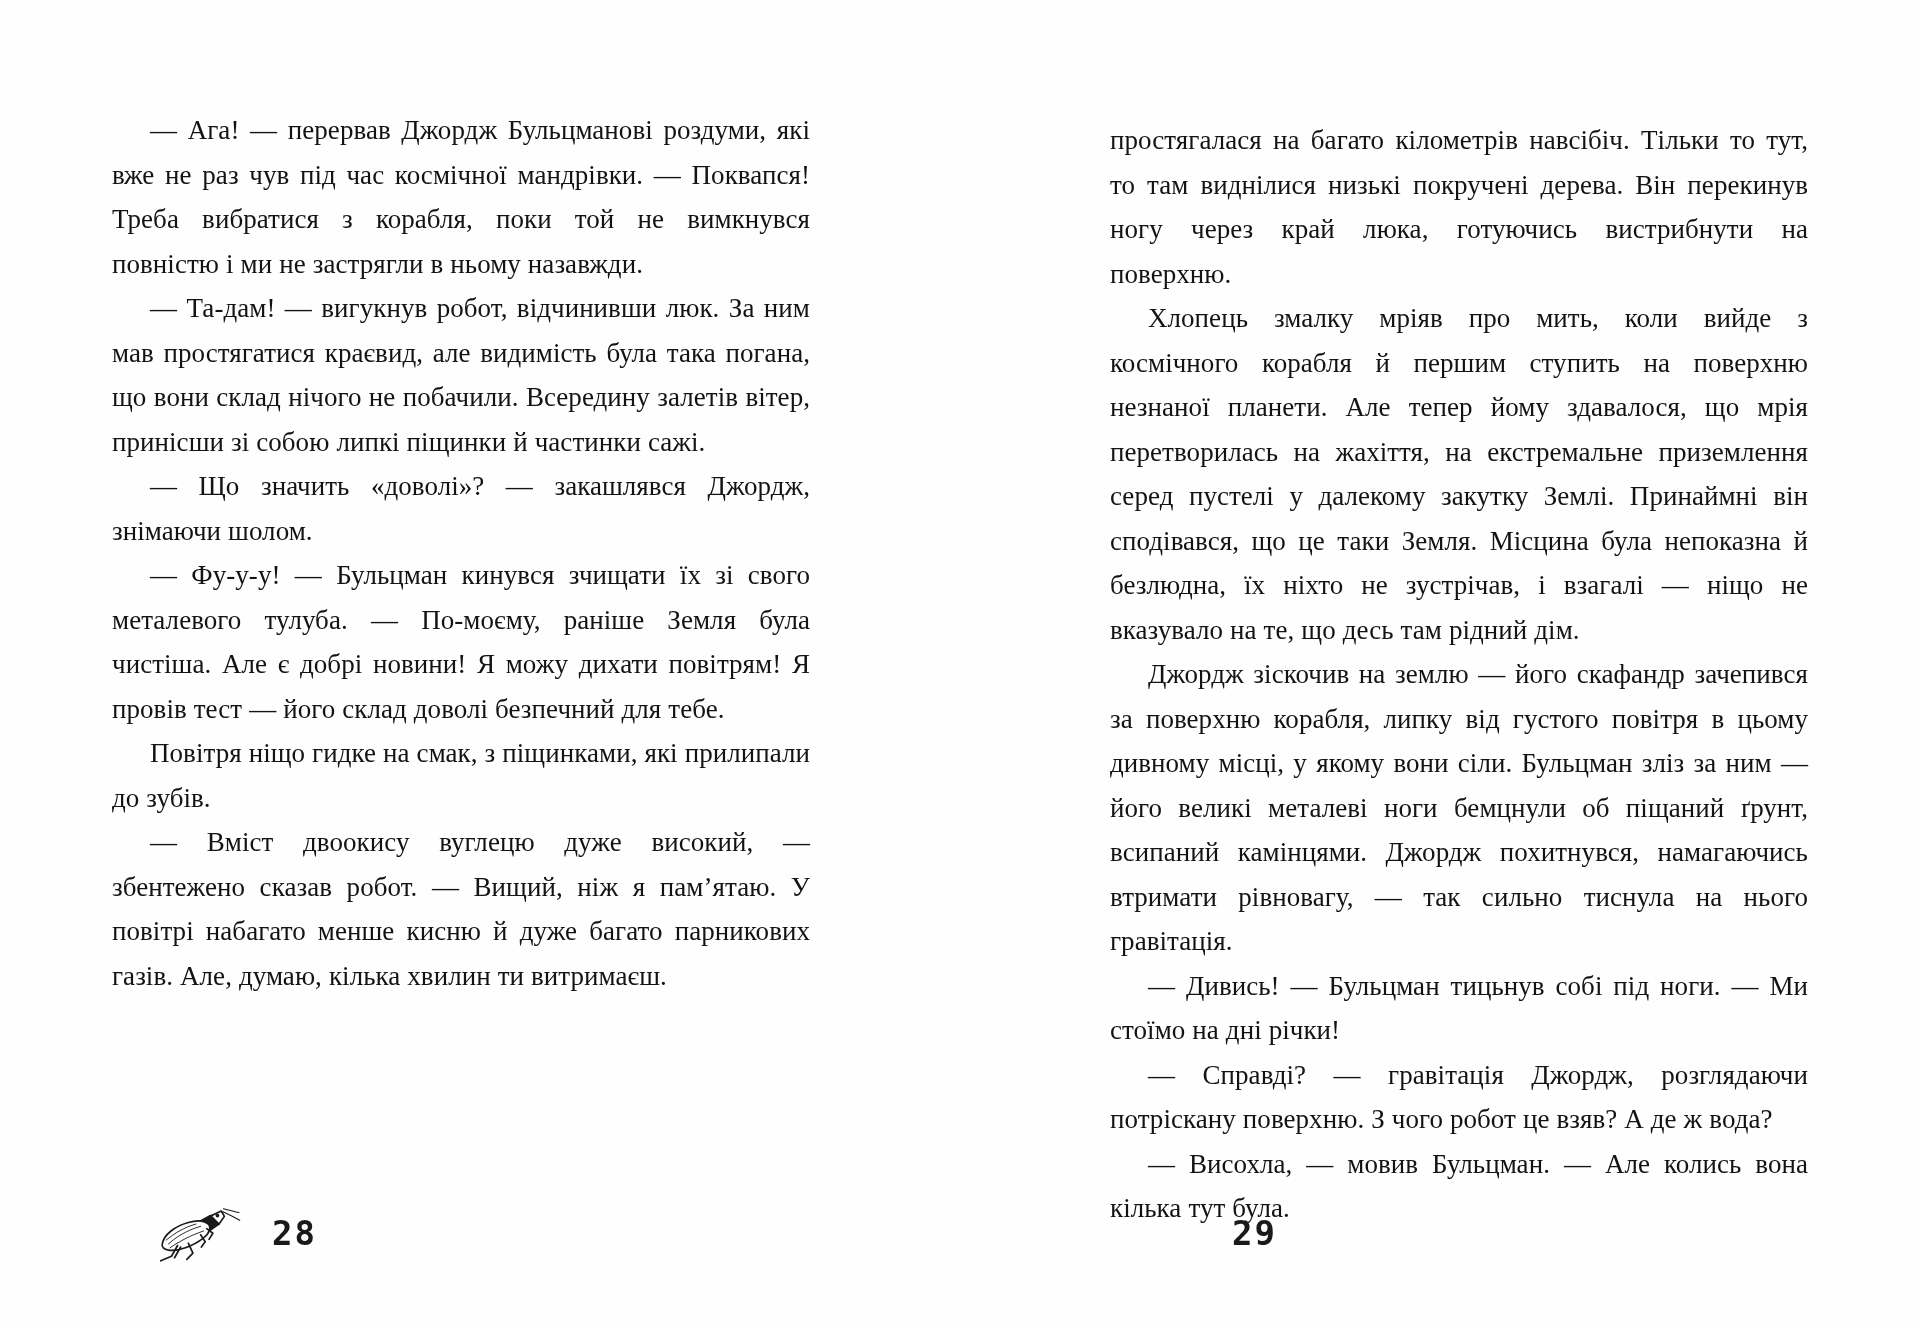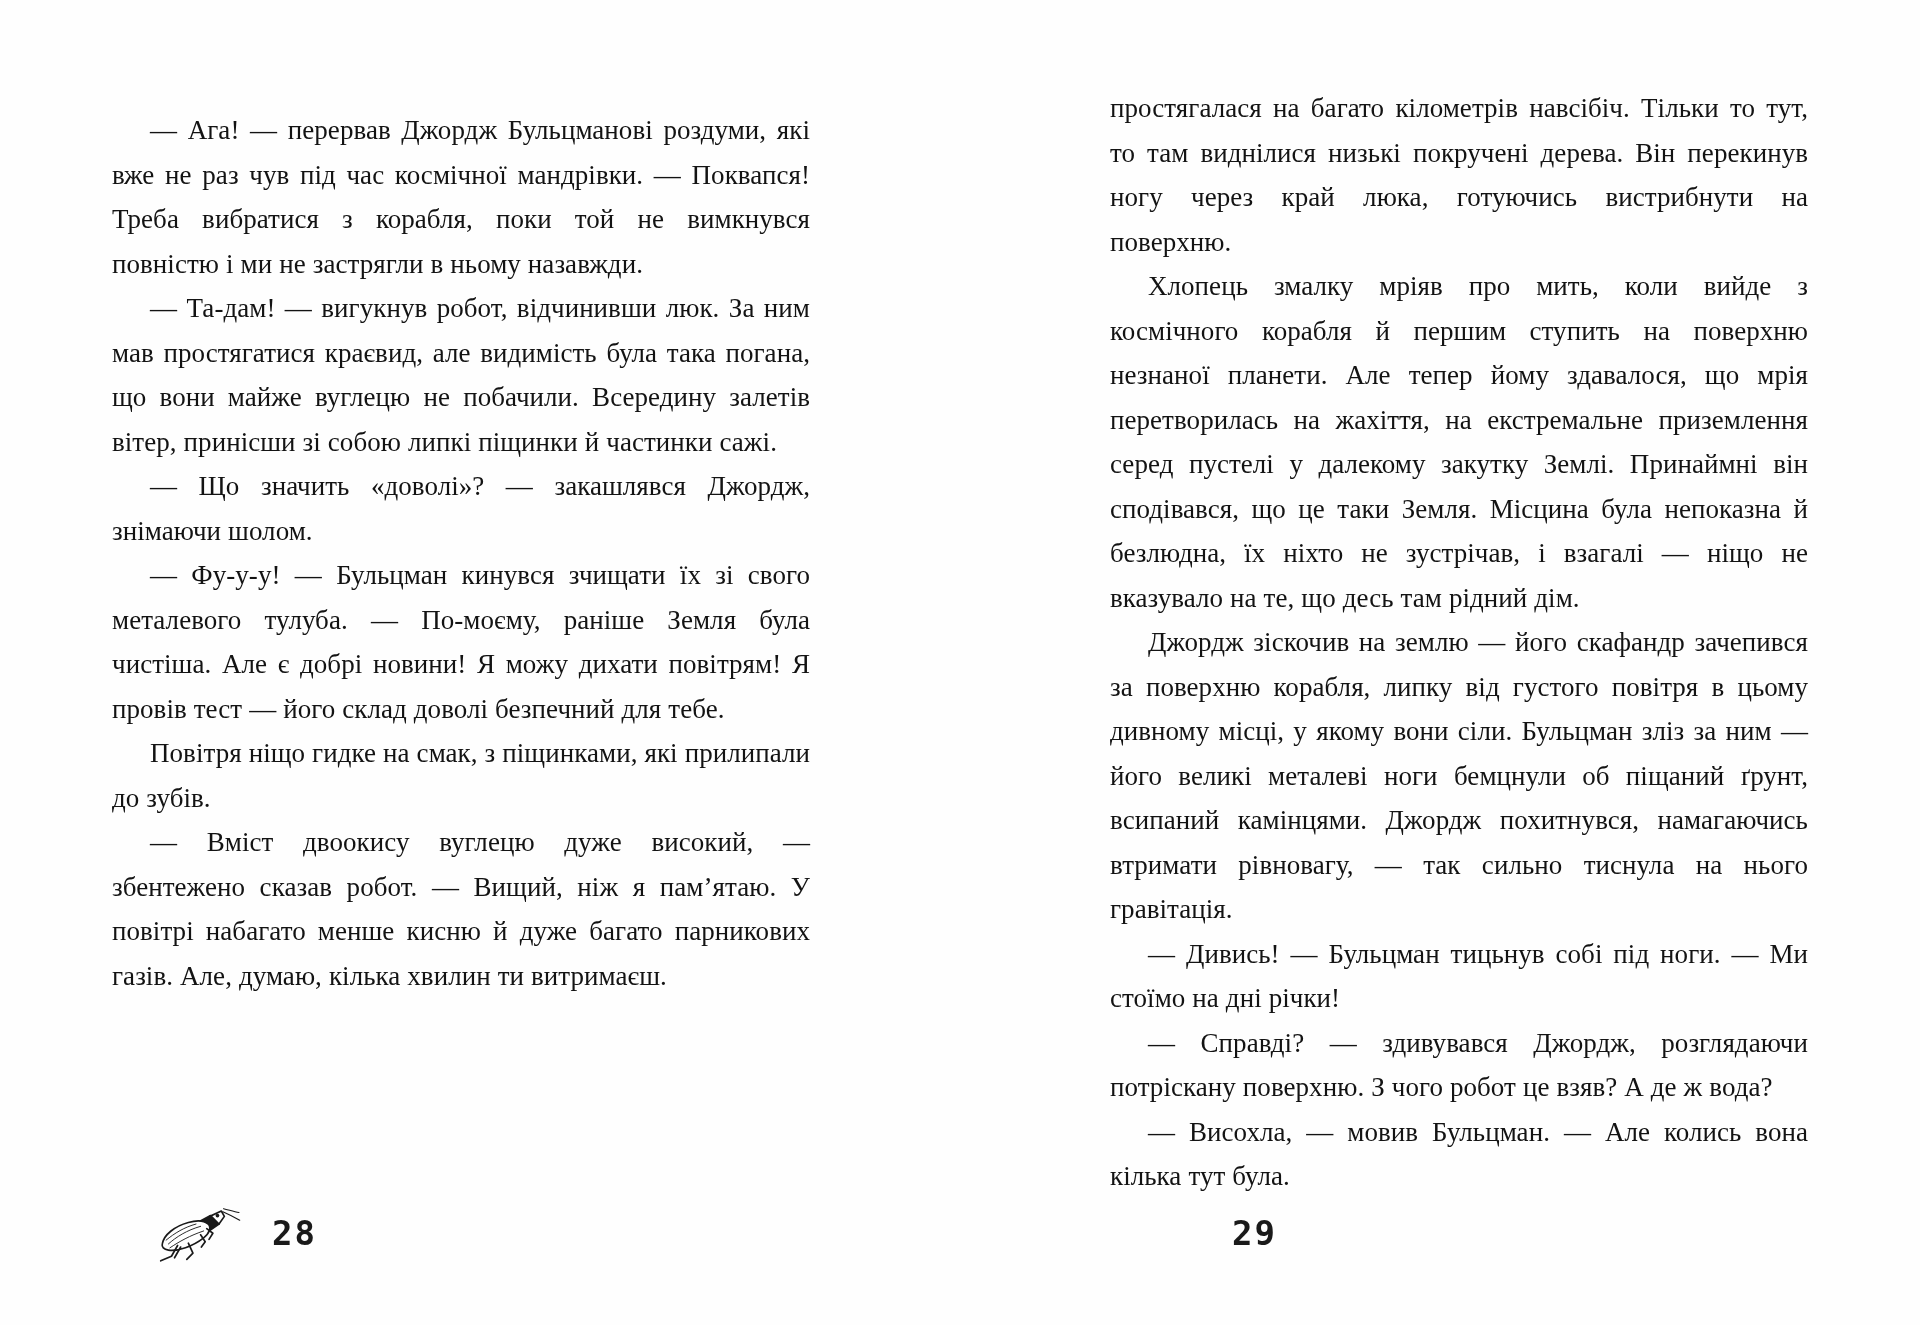--- a/index.html
+++ b/index.html
@@ -22,21 +22,21 @@
     display: flex;
     justify-content: center;
   }
   .page {
     position: relative;
     width: 960px;
     height: 1325px;
     box-sizing: border-box;
   }
   .page-left  { padding: 108px 150px 0 112px; }
-  .page-right { padding: 86px 112px 0 150px; }
+  .page-right { padding: 118px 112px 0 150px; }
 
   .col {
     font-size: 27px;
     line-height: 44.5px;
     text-align: justify;
     text-justify: inter-word;
     color: #131313;
     letter-spacing: 0.05px;
     word-spacing: 0.2px;
   }
@@ -76,21 +76,21 @@
   .bug svg { display: block; width: 100%; height: 100%; }
 </style>
 </head>
 <body>
 
 <div class="spread">
 
   <div class="page page-left">
     <div class="col">
       <p>— Ага! — перервав Джордж Бульцманові роздуми, які вже не раз чув під час космічної мандрівки. — Поквапся! Треба вибратися з корабля, поки той не вимкнувся повністю і ми не застрягли в ньому назавжди.</p>
-      <p>— Та-дам! — вигукнув робот, відчинивши люк. За ним мав простягатися краєвид, але видимість була така погана, що вони майже вуглецю не побачили. Всередину залетів вітер, принісши зі собою липкі піщинки й частинки сажі.</p>
+      <p>— Та-дам! — вигукнув робот, відчинивши люк. За ним мав простягатися краєвид, але видимість була така погана, що вони склад нічого не побачили. Всередину залетів вітер, принісши зі собою липкі піщинки й частинки сажі.</p>
       <p>— Що значить «доволі»? — закашлявся Джордж, знімаючи шолом.</p>
       <p>— Фу-у-у! — Бульцман кинувся зчищати їх зі свого металевого тулуба. — По-моєму, раніше Земля була чистіша. Але є добрі новини! Я можу дихати повітрям! Я провів тест — його склад доволі безпечний для тебе.</p>
       <p>Повітря ніщо гидке на смак, з піщинками, які прилипали до зубів.</p>
       <p>— Вміст двоокису вуглецю дуже високий, — збентежено сказав робот. — Вищий, ніж я пам’ятаю. У повітрі набагато менше кисню й дуже багато парникових газів. Але, думаю, кілька хвилин ти витримаєш.</p>
     </div>
 
     <div class="footer">
       <div class="bug">
         <svg viewBox="0 0 120 86" xmlns="http://www.w3.org/2000/svg">
           <g fill="none" stroke="#1a1a1a" stroke-width="2.2" stroke-linecap="round" stroke-linejoin="round">
@@ -123,21 +123,21 @@
       <div class="folio folio-left">28</div>
     </div>
   </div>
 
   <div class="page page-right">
     <div class="col">
       <p class="noindent">простягалася на багато кілометрів навсібіч. Тільки то тут, то там виднілися низькі покручені дерева. Він перекинув ногу через край люка, готуючись вистрибнути на поверхню.</p>
       <p>Хлопець змалку мріяв про мить, коли вийде з космічного корабля й першим ступить на поверхню незнаної планети. Але тепер йому здавалося, що мрія перетворилась на жахіття, на екстремальне приземлення серед пустелі у далекому закутку Землі. Принаймні він сподівався, що це таки Земля. Місцина була непоказна й безлюдна, їх ніхто не зустрічав, і взагалі — ніщо не вказувало на те, що десь там рідний дім.</p>
       <p>Джордж зіскочив на землю — його скафандр зачепився за поверхню корабля, липку від густого повітря в цьому дивному місці, у якому вони сіли. Бульцман зліз за ним — його великі металеві ноги бемцнули об піщаний ґрунт, всипаний камінцями. Джордж похитнувся, намагаючись втримати рівновагу, — так сильно тиснула на нього гравітація.</p>
       <p>— Дивись! — Бульцман тицьнув собі під ноги. — Ми стоїмо на дні річки!</p>
-      <p>— Справді? — здивувався Джордж, розглядаючи потріскану поверхню. З чого робот це взяв? А де ж вода?</p>
+      <p>— Справді? — гравітація Джордж, розглядаючи потріскану поверхню. З чого робот це взяв? А де ж вода?</p>
       <p>— Висохла, — мовив Бульцман. — Але колись вона кілька тут була.</p>
     </div>
 
     <div class="footer">
       <div class="folio folio-right">29</div>
     </div>
   </div>
 
 </div>
 

